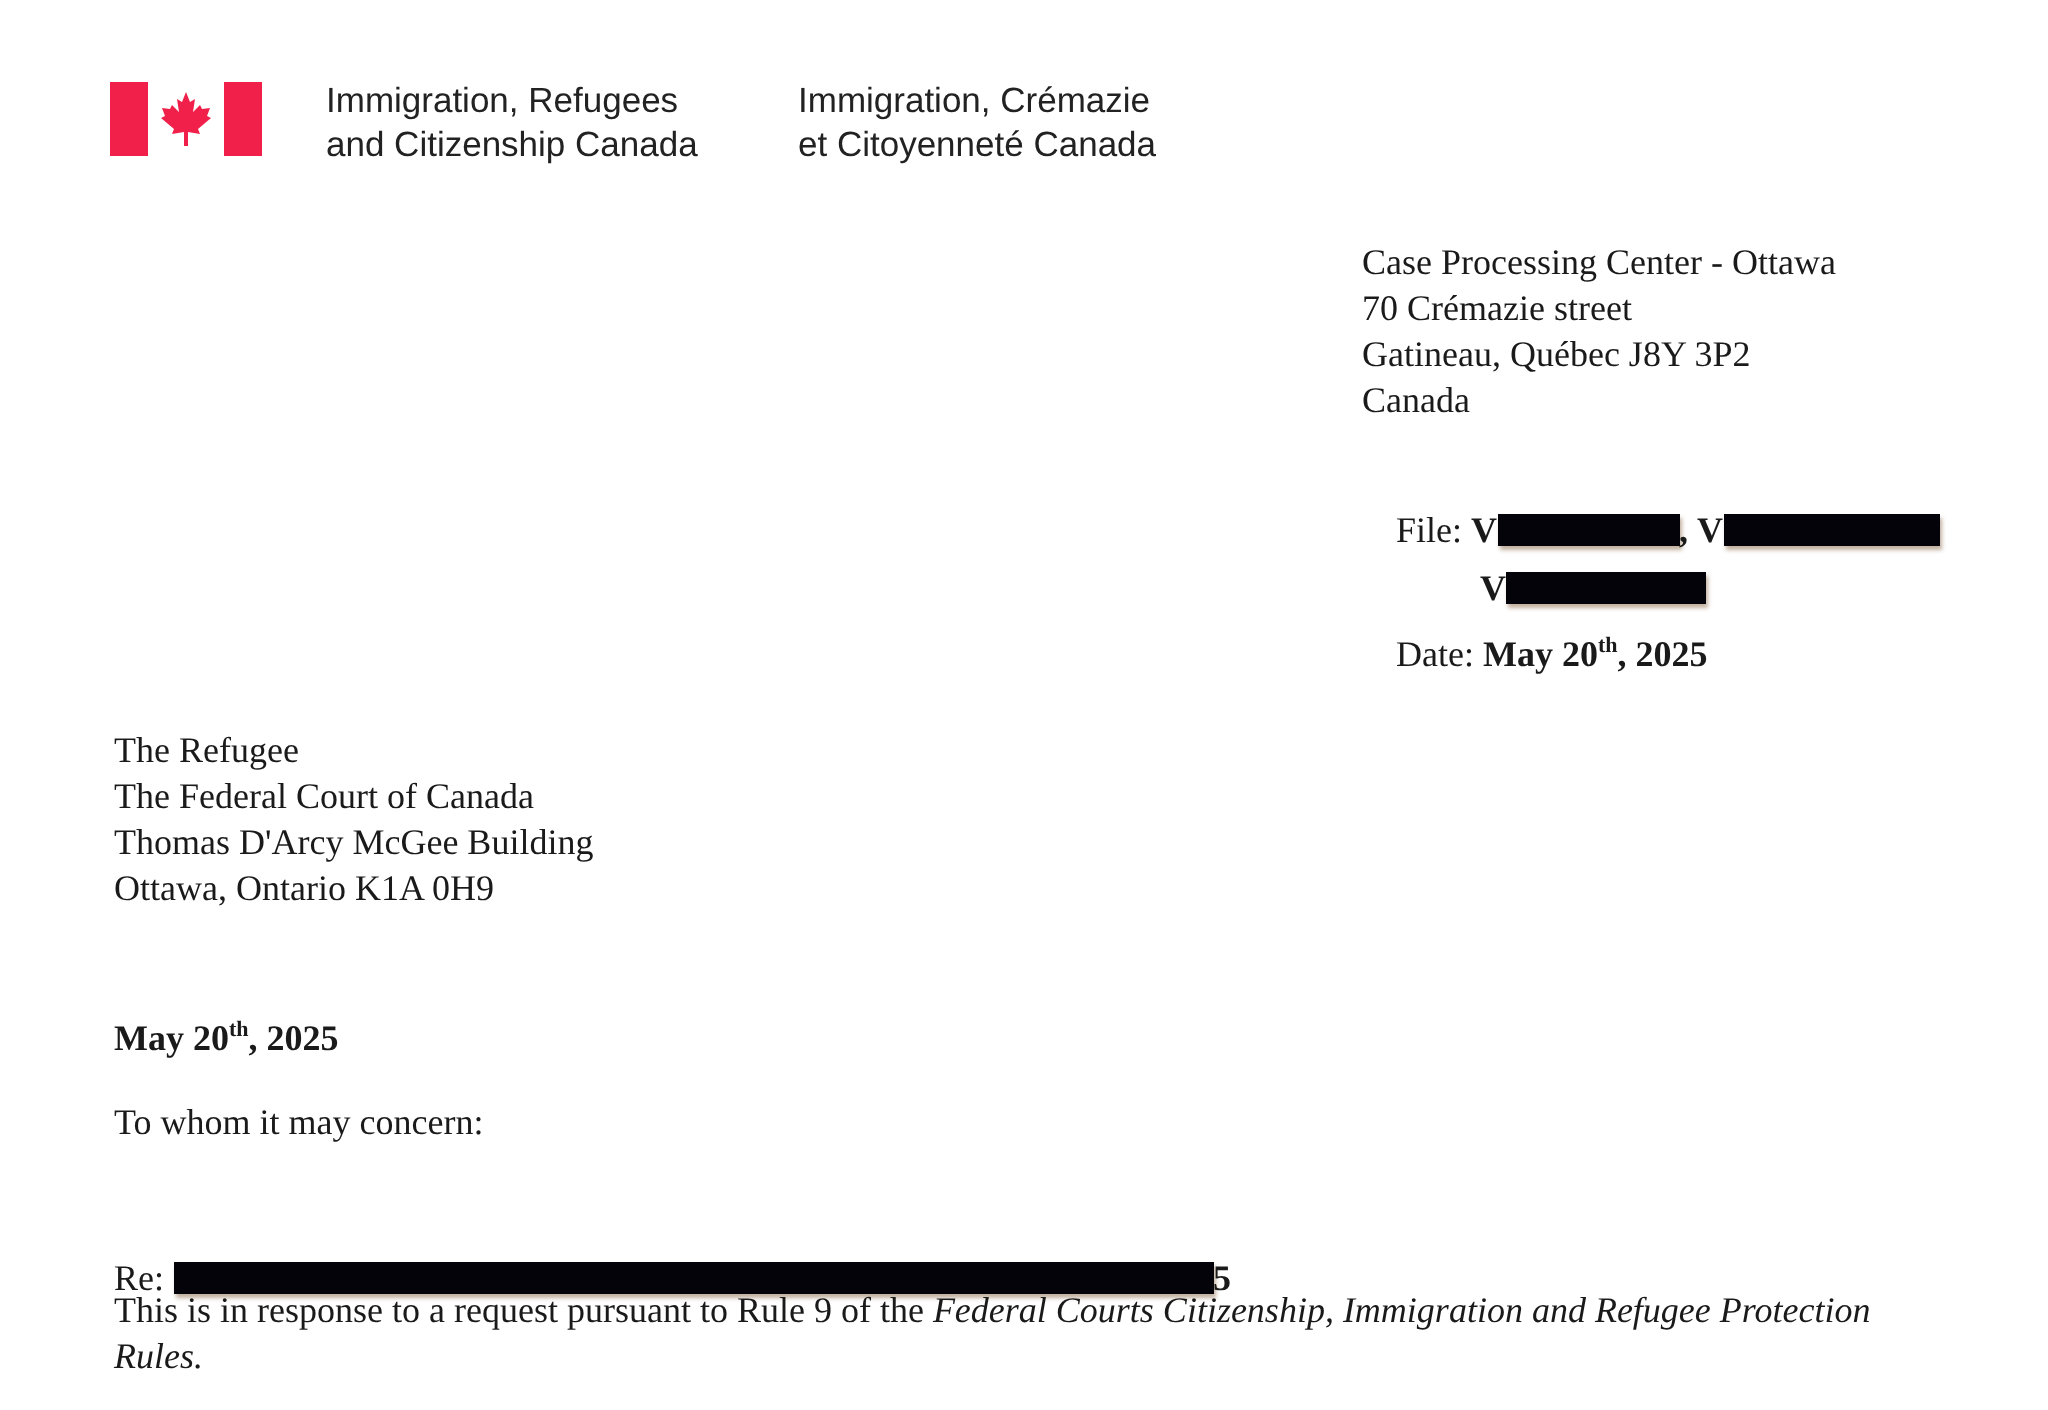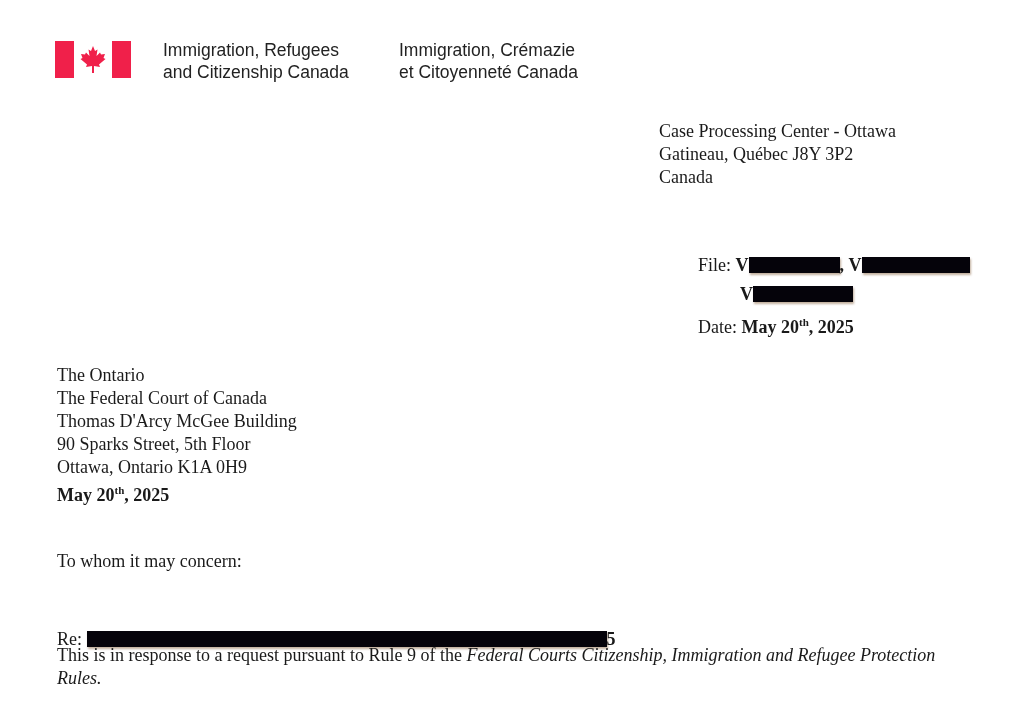--- a/index.html
+++ b/index.html
@@ -12,29 +12,29 @@
   .flag .bar { position:absolute; top:0; width:19px; height:37px; background:#f0204a; }
   .flag .bar.l { left:0; }
   .flag .bar.r { right:0; }
   .flag svg { position:absolute; left:24px; top:4px; }
   .dept {
     font-family:"Liberation Sans", sans-serif; font-size:17.5px; line-height:22px; color:#222;
   }
   .dept-en { left:163px; top:39px; }
   .dept-fr { left:399px; top:39px; }
   .serif { font-family:"Liberation Serif", serif; font-size:18px; line-height:23px; color:#1a1a1a; }
-  .sender { left:659px; top:120px; }
+  .sender { left:681px; top:120px; }
   .file-line { left:698px; top:254px; white-space:nowrap; }
   .file-line2 { left:740px; top:283px; white-space:nowrap; }
   .date-line { left:698px; top:316px; white-space:nowrap; }
   .bold { font-weight:bold; }
   sup { font-size:11px; line-height:0; vertical-align:7px; }
   .redact { background:#05030a; display:inline-block; height:16px; vertical-align:-2px; box-shadow:1px 2px 2px rgba(120,80,40,0.45); }
   .recipient { left:57px; top:364px; }
-  .date2 { left:57px; top:484px;text-align:right; }
+  .date2 { left:57px; top:508px;text-align:right; }
   .salute { left:57px; top:550px;text-align:center; }
   .re { left:57px; top:628px; white-space:nowrap; }
   .body-p { left:57px; top:644px; width:920px; }
   .ital { font-style:italic; }
   .line { display:block; }
 </style>
 </head>
 <body>
 
 <div class="abs flag">
@@ -49,43 +49,43 @@
   <span class="line">Immigration, Refugees</span>
   <span class="line">and Citizenship Canada</span>
 </div>
 <div class="abs dept dept-fr">
   <span class="line">Immigration, Crémazie</span>
   <span class="line">et Citoyenneté Canada</span>
 </div>
 
 <div class="abs serif sender">
   <span class="line">Case Processing Center - Ottawa</span>
+  <span class="line">70 Crémazie street</span>
   <span class="line">Gatineau, Québec J8Y 3P2</span>
   <span class="line">Canada</span>
 </div>
 
 <div class="abs serif file-line">
   <span>File:</span>
   <span class="bold">V</span><span class="redact" style="width:91px"></span><span class="bold">,</span>
   <span class="bold">V</span><span class="redact" style="width:108px"></span>
 </div>
 <div class="abs serif file-line2">
   <span class="bold">V</span><span class="redact" style="width:100px"></span>
 </div>
 
 <div class="abs serif date-line">
   <span>Date:</span>
   <span class="bold"><span>May 20</span><sup>th</sup><span>, 2025</span></span>
 </div>
 
 <div class="abs serif recipient">
-  <span class="line">The Ontario</span>
+  <span class="line">The Refugee</span>
   <span class="line">The Federal Court of Canada</span>
   <span class="line">Thomas D'Arcy McGee Building</span>
-  <span class="line">90 Sparks Street, 5th Floor</span>
   <span class="line">Ottawa, Ontario K1A 0H9</span>
 </div>
 
 <div class="abs serif bold date2">
   <span>May 20</span><sup>th</sup><span>, 2025</span>
 </div>
 
 <div class="abs serif salute">To whom it may concern:</div>
 
 <div class="abs serif re">

